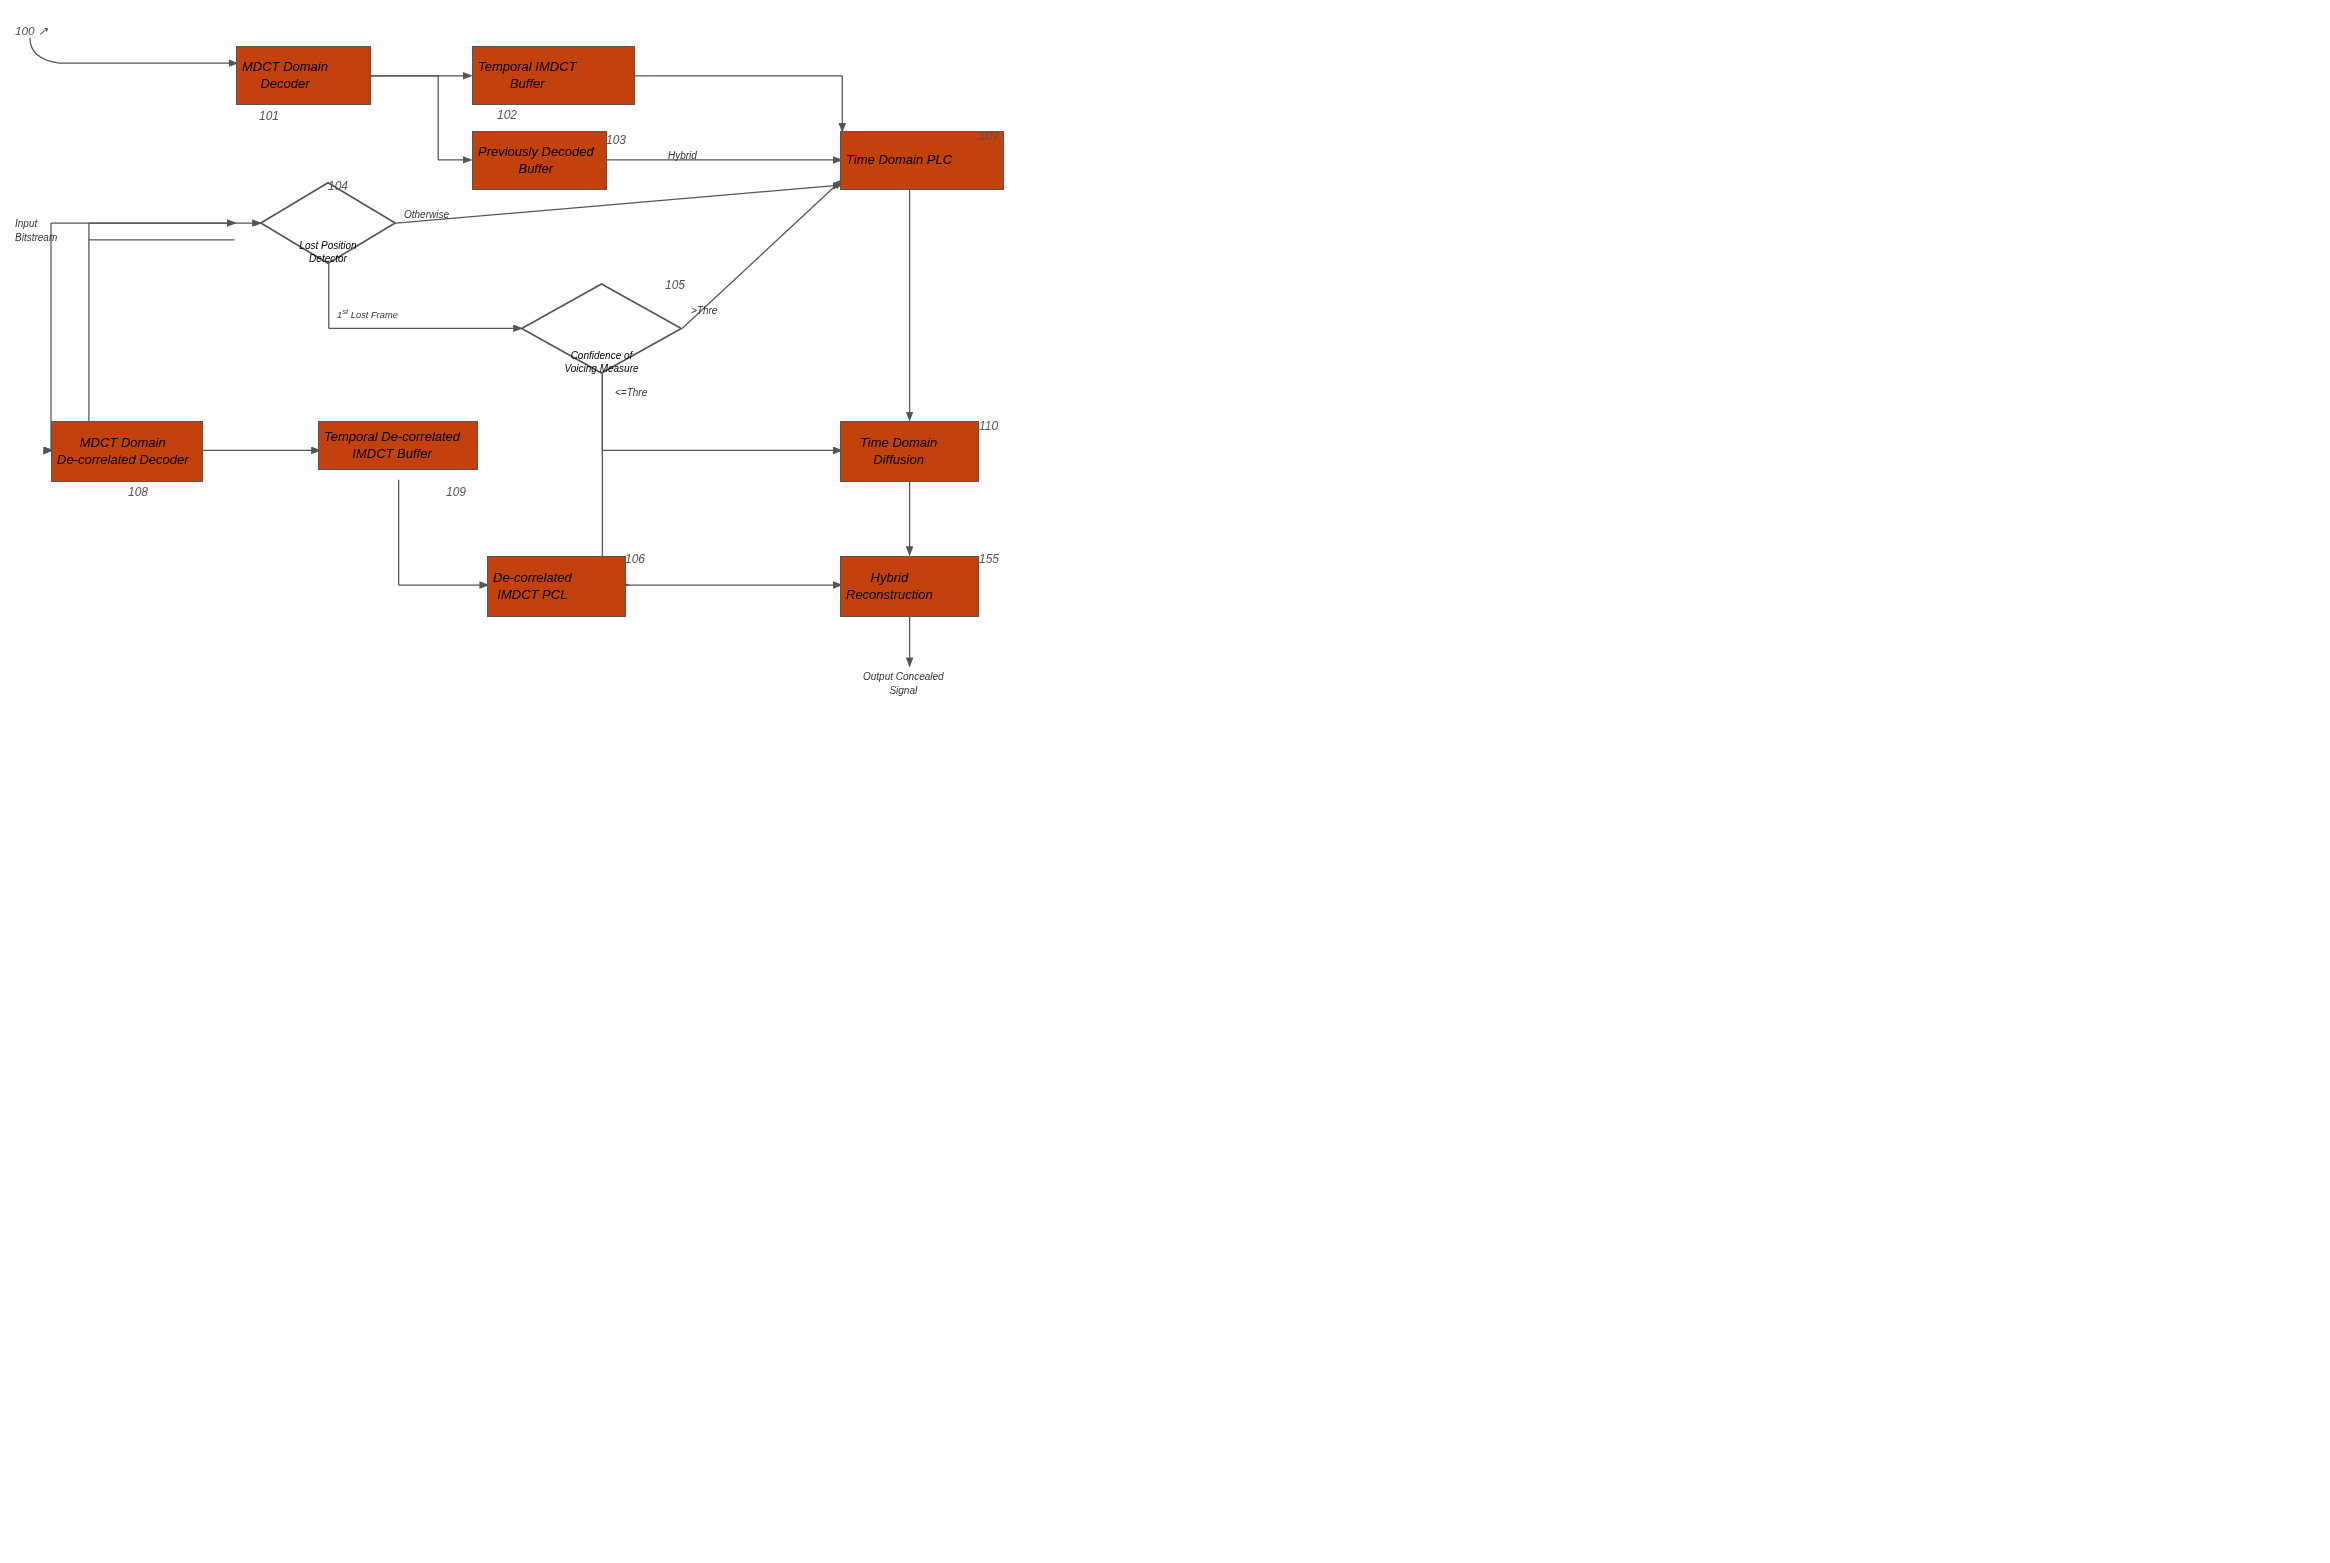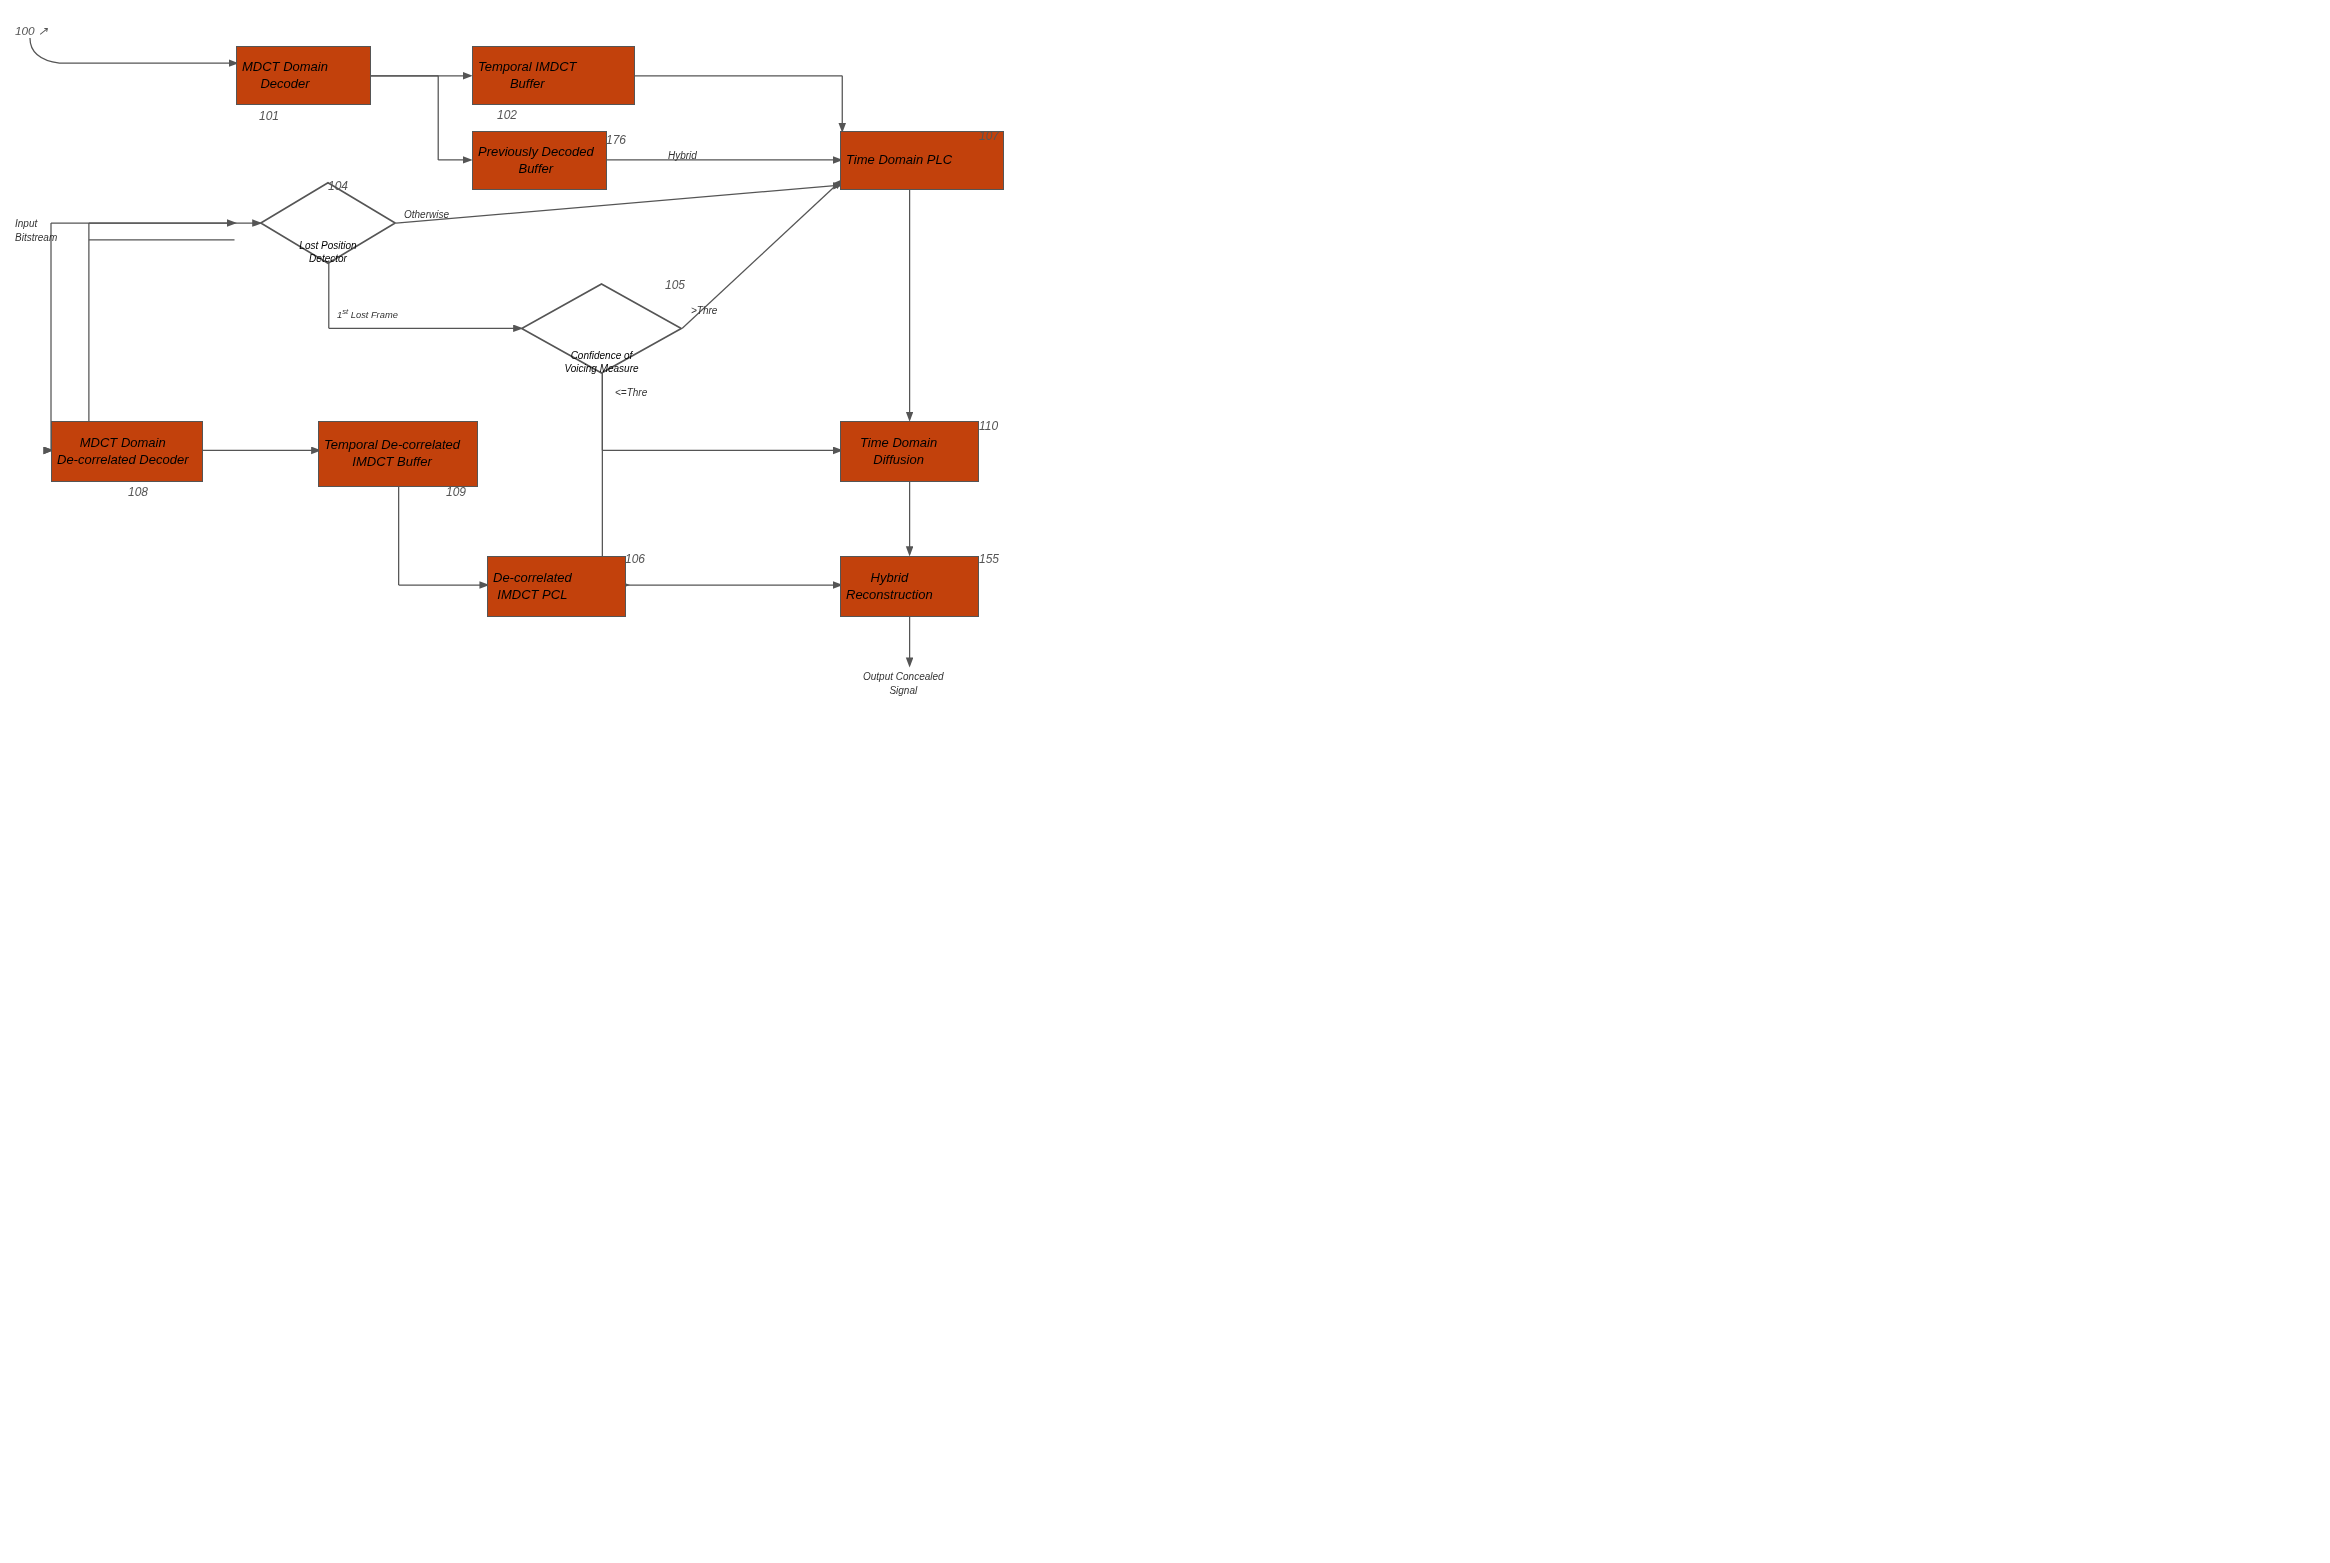--- a/index.html
+++ b/index.html
@@ -144,21 +144,21 @@
   </div>
 
   <div class="box" style="left:840px; top:131px; width:164px; height:59px;">
     <span>Time Domain PLC</span>
   </div>
 
   <div class="box" style="left:51px; top:421px; width:152px; height:61px;">
     <span>MDCT Domain<br>De-correlated Decoder</span>
   </div>
 
-  <div class="box" style="left:318px; top:421px; width:160px; height:66px;">
+  <div class="box" style="left:318px; top:421px; width:160px; height:49px;">
     <span>Temporal De-correlated<br>IMDCT Buffer</span>
   </div>
 
   <div class="box" style="left:487px; top:556px; width:139px; height:61px;">
     <span>De-correlated<br>IMDCT PCL</span>
   </div>
 
   <div class="box" style="left:840px; top:421px; width:139px; height:61px;padding-left:19px;">
     <span>Time Domain<br>Diffusion</span>
   </div>
@@ -177,21 +177,21 @@
   <div class="diamond-wrap" style="position:absolute; left:520px; top:282px; width:163px; height:93px;">
     <svg width="163" height="93" viewBox="0 0 194 110">
       <polygon points="97,2 192,55 97,108 2,55" fill="white" stroke="#555" stroke-width="2"></polygon>
     </svg>
     <div class="diamond-text" style="position:absolute; text-align:center; font-style:italic; font-size:10px; line-height:1.3;">Confidence of<br>Voicing Measure</div>
   </div>
 
   <div class="ref-label" style="left:15px; top:23.6px; font-size:11.8px;">100 ↗</div>
   <div class="ref-label" style="left:259px; top:109px;">101</div>
   <div class="ref-label" style="left:497px; top:108px;">102</div>
-  <div class="ref-label" style="left:606px; top:133px;">176</div>
+  <div class="ref-label" style="left:606px; top:133px;">103</div>
   <div class="ref-label" style="left:328px; top:179px;">104</div>
   <div class="ref-label" style="left:665px; top:278px;">105</div>
   <div class="ref-label" style="left:625px; top:552px;">106</div>
   <div class="ref-label" style="left:979px; top:129px;">107</div>
   <div class="ref-label" style="left:128px; top:485px;">108</div>
   <div class="ref-label" style="left:446px; top:485px;">109</div>
   <div class="ref-label" style="left:979px; top:419px;">110</div>
   <div class="ref-label" style="left:979px; top:552px;">155</div>
 
   <div class="label" style="left:15px; top:217px; font-size:10px; line-height:1.4;">Input<br>Bitstream</div>

